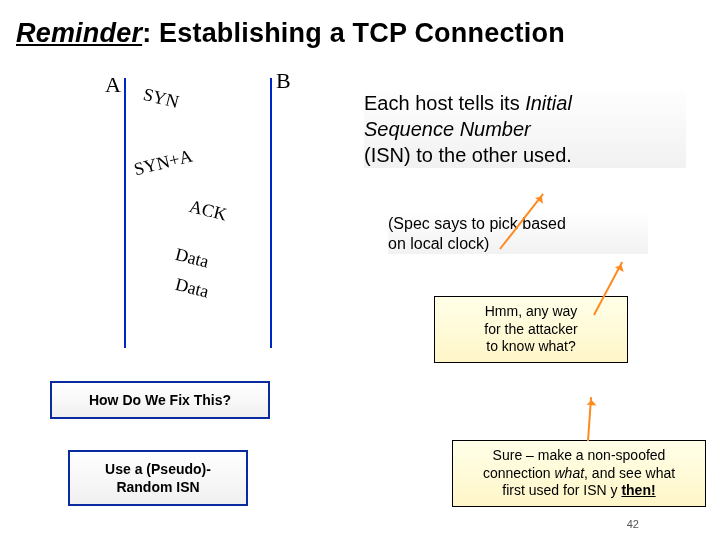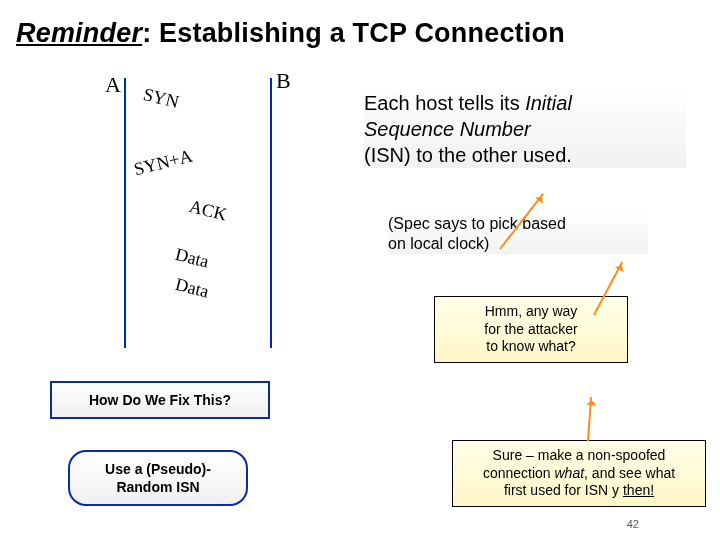--- a/index.html
+++ b/index.html
@@ -87,21 +87,21 @@
     border: 1px solid #000;
     padding: 6px 10px;
     font-size: 14px;
     text-align: center;
     line-height: 1.25;
     background: linear-gradient(#ffffe8, #fff6c8);
   }
   .c1 { left: 434px; top: 296px; width: 172px; }
   .c2 { left: 420px; top: 440px; width: 236px; padding: 6px 8px; margin-left: 32px; }
   .c2 .ital { font-style: italic; }
-  .c2 .underl { text-decoration: underline; }
+  .c2 .underl { text-decoration: underline; font-weight: bold; }
 
   
   .conn {
     position: absolute;
     height: 0;
     border-top: 2px solid #ff8a1f;
     transform-origin: left center;
   }
   .conn::after {
     content: "";
@@ -120,21 +120,21 @@
     position: absolute;
     border: 2px solid #0a2aa0;
     background: linear-gradient(#ffffff, #f0f0f0);
     font-size: 14px;
     font-weight: bold;
     text-align: center;
     padding: 8px 10px;
     line-height: 1.3;
   }
   .ans1 { left: 50px; top: 381px; width: 196px; }
-  .ans2 { left: 68px; top: 450px; width: 156px; border-radius: 18px; }
+  .ans2 { left: 68px; top: 450px; width: 156px; }
 
   
   .pagenum {
     position: absolute;
     right: 12px;
     bottom: 10px;
     font-size: 11px;
     color: #555;
   }
 </style>

